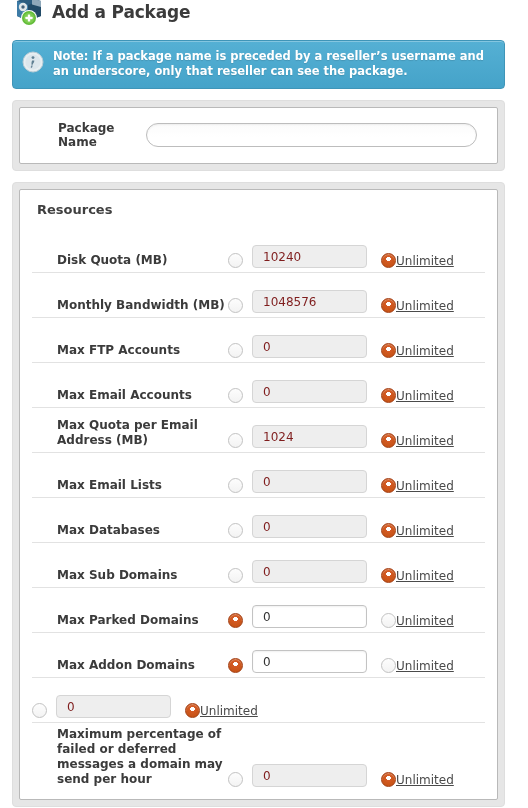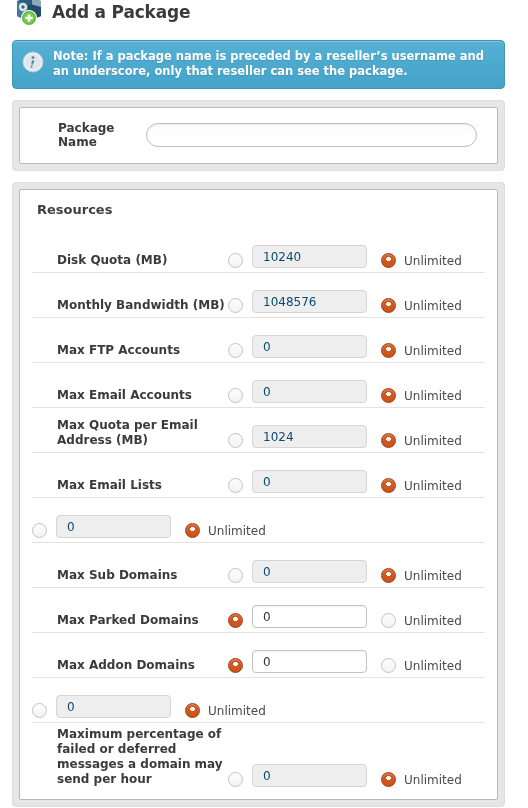--- a/index.html
+++ b/index.html
@@ -167,34 +167,35 @@
   .res-value-input {
     width: 115px;
     flex: 0 0 115px;
     margin-left: 9px;
     height: 23px;
     border-radius: 4px;
   }
   .res-value-input.disabled {
     background: #eeeeee;
     border: 1px solid #d5d5d5;
-    color: #0c4a6e;
+    color: #7f1d1d;
     box-shadow: none;
   }
   .res-value-input.enabled {
     background: #ffffff;
     border: 1px solid #c3c3c3;
     color: #333333;
   }
   .radio-unlimited { margin-left: 14px; }
   .unlimited-label {
     font-size: 12px;
     color: #4a4a4a;
-    margin-left: 8px;
+    margin-left: 0;
     white-space: nowrap;
+    text-decoration: underline;
   }
 </style>
 </head>
 <body>
 
 <div class="page-header">
   <span class="pkg-icon">
     <svg width="34" height="34" viewBox="0 0 34 34">
       <path d="M5 7 L16 3 L29 7 L29 22 L16 27 L5 22 Z" fill="#2c5d80"></path>
       <path d="M5 7 L16 11 L16 27 L5 22 Z" fill="#3d7ba6"></path>
@@ -277,20 +278,21 @@
           <span class="unlimited-label">Unlimited</span>
         </div>
         <div class="res-row">
           <span class="res-label">Max Email Lists</span>
           <span class="radio off"></span>
           <input class="text-input res-value-input disabled" type="text" value="0" style="">
           <span class="radio radio-unlimited on"></span>
           <span class="unlimited-label">Unlimited</span>
         </div>
         <div class="res-row">
+          <span class="res-label">Max Databases</span>
           <span class="radio off"></span>
           <input class="text-input res-value-input disabled" type="text" value="0" style="">
           <span class="radio radio-unlimited on"></span>
           <span class="unlimited-label">Unlimited</span>
         </div>
         <div class="res-row">
           <span class="res-label">Max Sub Domains</span>
           <span class="radio off"></span>
           <input class="text-input res-value-input disabled" type="text" value="0" style="">
           <span class="radio radio-unlimited on"></span>

